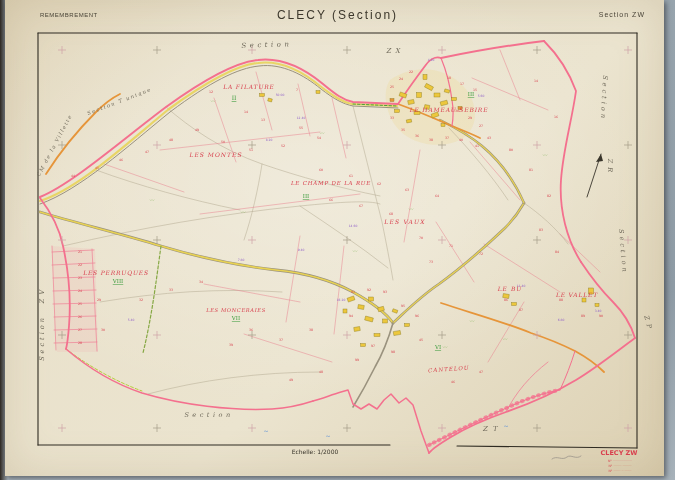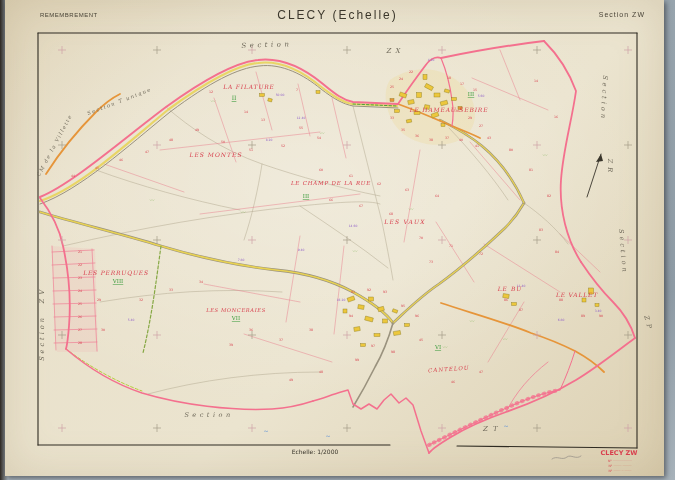--- a/index.html
+++ b/index.html
@@ -25,21 +25,21 @@
   .hdr-right{right:30px;top:11px;font-size:7px;letter-spacing:1px;color:#4a4438;}
   svg{position:absolute;left:0;top:0;font-family:"DejaVu Serif", serif;}
 </style>
 </head>
 <body>
 
 <div class="edge-left"></div>
 <div class="paper"></div>
 
 <div class="hdr hdr-left">REMEMBREMENT</div>
-<div class="hdr hdr-title">CLECY  (Echelle)</div>
+<div class="hdr hdr-title">CLECY  (Section)</div>
 <div class="hdr hdr-right">Section  ZW</div>
 
 <svg id="map" width="675" height="480" viewBox="0 0 675 480">
     <path d="M38,33 L637,33" stroke="#2f2b22" stroke-width="1.1" fill="none" opacity="1" stroke-linecap="round" stroke-linejoin="round"></path>
     <path d="M38,33 L38,445" stroke="#2f2b22" stroke-width="1.1" fill="none" opacity="1" stroke-linecap="round" stroke-linejoin="round"></path>
     <path d="M637,33 L637,448" stroke="#2f2b22" stroke-width="1.1" fill="none" opacity="1" stroke-linecap="round" stroke-linejoin="round"></path>
     <path d="M38,445 L390,445 M457,446 L637,448" stroke="#2f2b22" stroke-width="1.1" fill="none" opacity="1" stroke-linecap="round" stroke-linejoin="round"></path>
     <path d="M390,80 C420,60 455,70 470,95 C480,115 475,135 455,142 C430,150 405,140 395,125 C386,112 382,92 390,80 Z" stroke="none" stroke-width="0" fill="rgba(236,199,60,0.12)" opacity="1" stroke-linecap="round" stroke-linejoin="round"></path>
     <path d="M52,246 L95,249 L98,352 L57,352 Z" stroke="none" stroke-width="0" fill="rgba(242,130,150,0.10)" opacity="1" stroke-linecap="round" stroke-linejoin="round"></path>
     <path d="M63,246 C140,228 220,214 300,206 C340,202 370,200 380,204" stroke="#b6ad95" stroke-width="0.6" fill="none" opacity="0.9" stroke-linecap="round" stroke-linejoin="round"></path>

